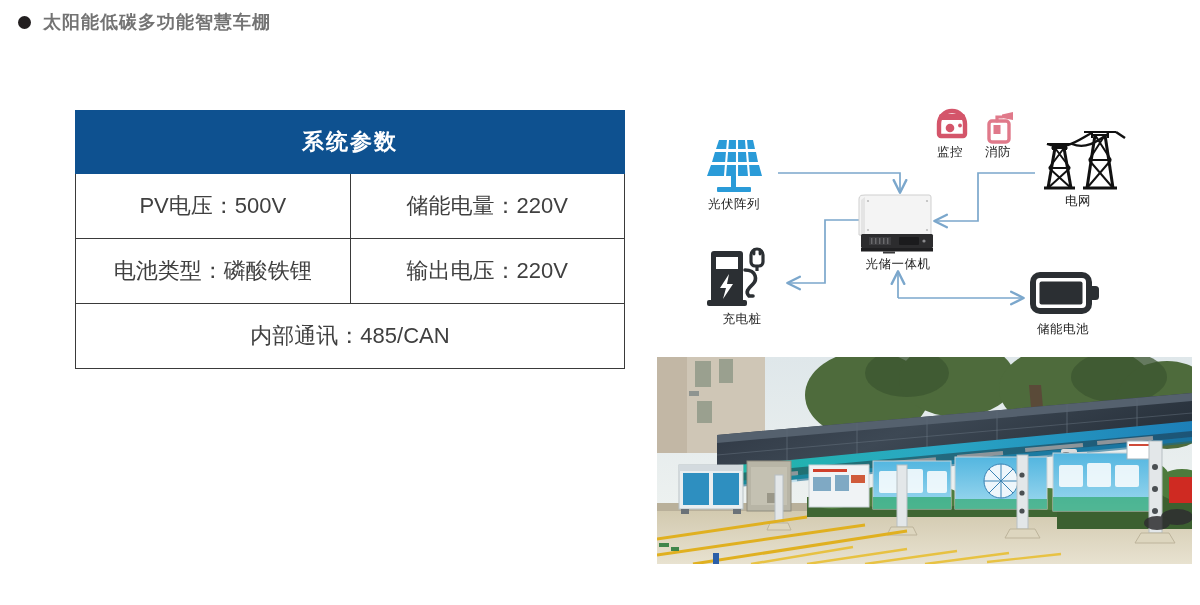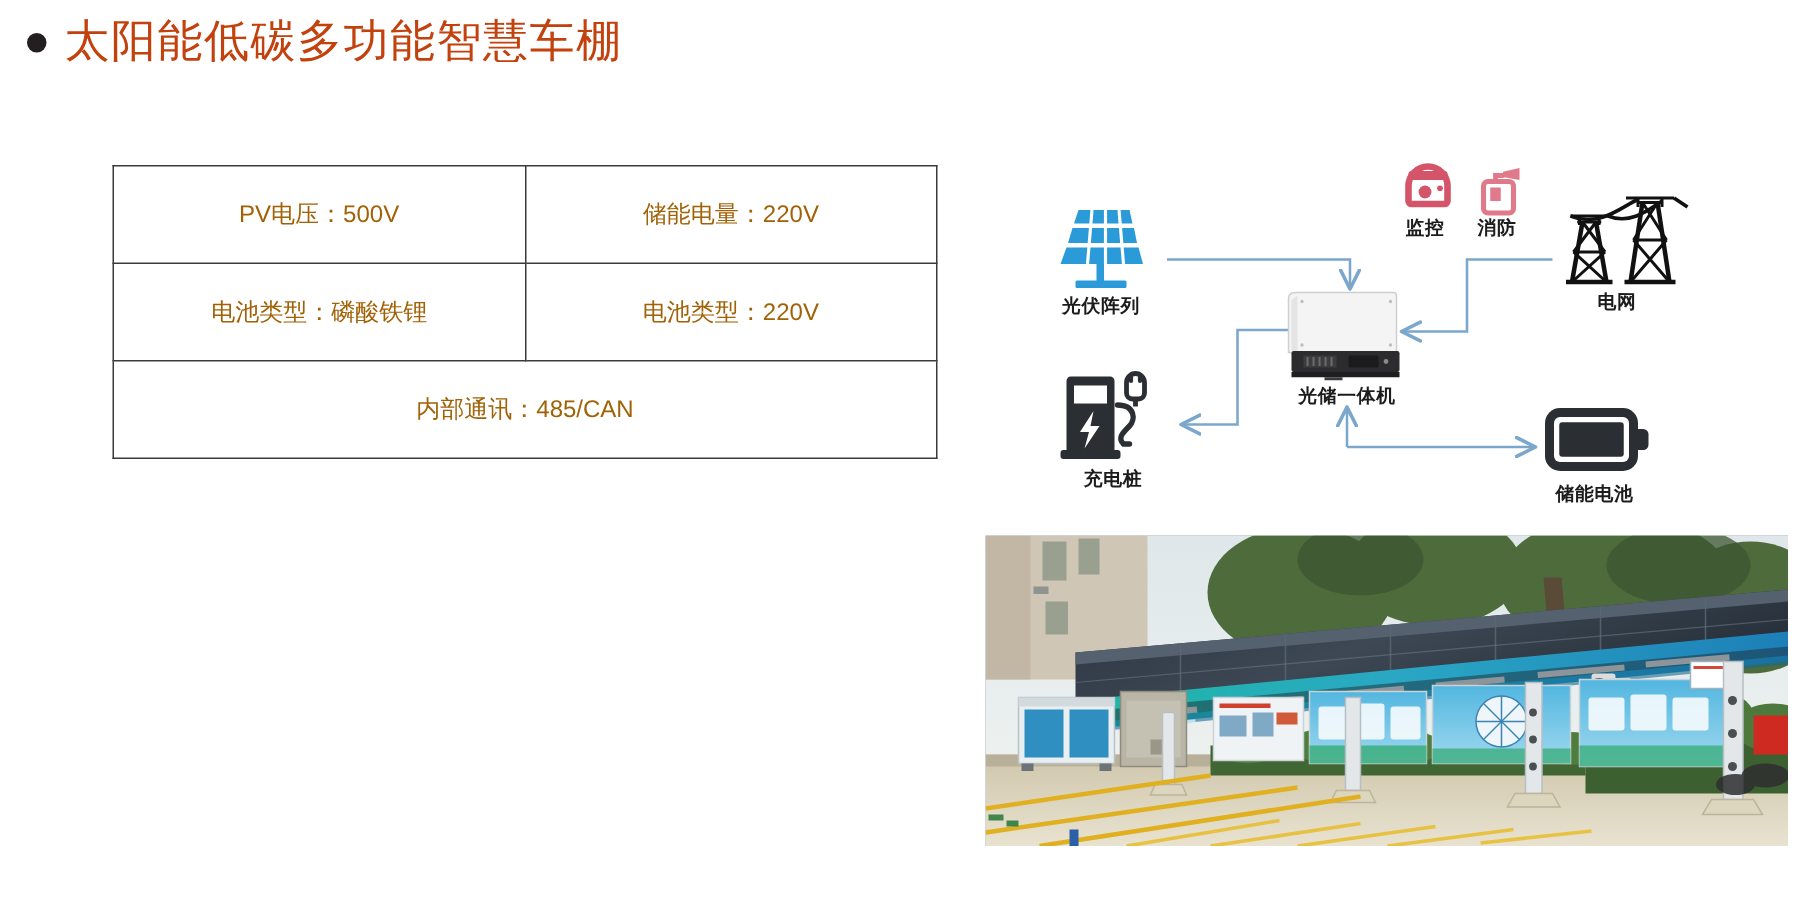--- a/index.html
+++ b/index.html
@@ -26,44 +26,44 @@
     gap: 12px;
   }
   #slide-title .bullet {
     width: 13px;
     height: 13px;
     border-radius: 50%;
     background: #231f20;
     flex: none;
   }
   #slide-title .title-text {
-    font-size: 30px;
-    font-weight: 400;
+    font-size: 18px;
+    font-weight: 700;
     letter-spacing: 1px;
-    color: #c2410c;
+    color: #737373;
     line-height: 1;
     white-space: nowrap;
   }
 
   
   #spec-table {
     position: absolute;
     left: 75px;
     top: 110px;
     width: 550px;
     border-collapse: collapse;
     table-layout: fixed;
   }
   #spec-table td {
     border: 1.6px solid #3a3a3a;
     height: 64px;
     text-align: center;
     vertical-align: middle;
-    font-size: 16px;
-    color: #a16207;
+    font-size: 22px;
+    color: #404040;
     padding: 0 4px;
     white-space: nowrap;
   }
   #spec-table td.header-cell {
     background: #0e5190;
     color: #ffffff;
     font-size: 22px;
     font-weight: 700;
     letter-spacing: 2px;
     height: 62px;
@@ -75,21 +75,21 @@
     position: absolute;
     left: 645px;
     top: 100px;
     width: 545px;
     height: 250px;
   }
   #diagram svg { display: block; }
   .node-label {
     position: absolute;
     font-size: 12.5px;
-    font-weight: 700;
+    font-weight: 400;
     color: #1c1c1c;
     white-space: nowrap;
     text-align: center;
     letter-spacing: 0.5px;
   }
 
   
   #photo {
     position: absolute;
     left: 657px;
@@ -105,26 +105,29 @@
 <body>
 
 <div id="slide-title">
   <span class="bullet"></span>
   <span class="title-text">太阳能低碳多功能智慧车棚</span>
 </div>
 
 <table id="spec-table">
   <tbody>
     <tr>
+      <td class="header-cell" colspan="2">系统参数</td>
+    </tr>
+    <tr>
       <td>PV电压：500V</td>
       <td>储能电量：220V</td>
     </tr>
     <tr>
       <td>电池类型：磷酸铁锂</td>
-      <td>电池类型：220V</td>
+      <td>输出电压：220V</td>
     </tr>
     <tr>
       <td colspan="2">内部通讯：485/CAN</td>
     </tr>
   </tbody>
 </table>
 
 <div id="diagram">
   <svg width="545" height="250" viewBox="0 0 545 250" xmlns="http://www.w3.org/2000/svg">
     <defs>

